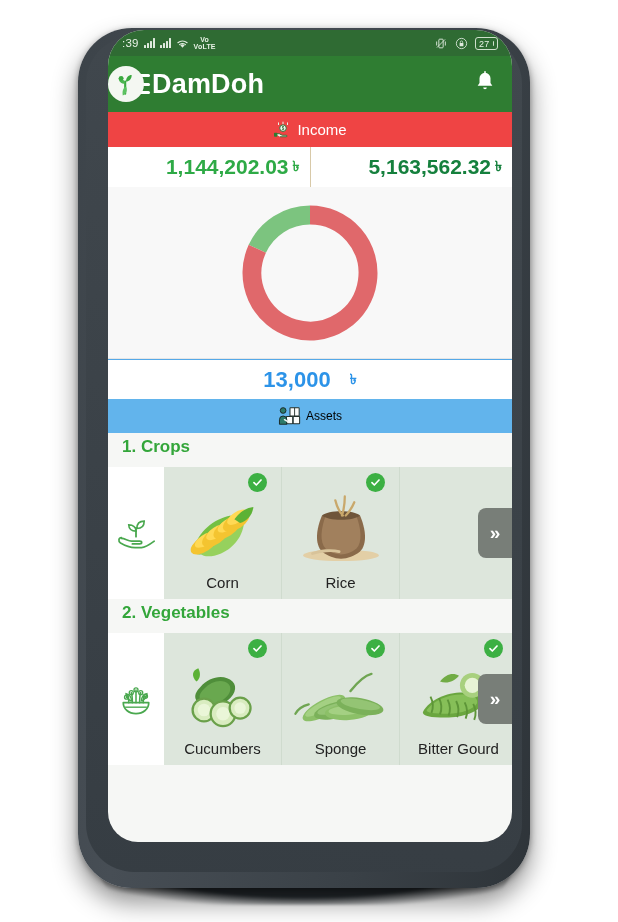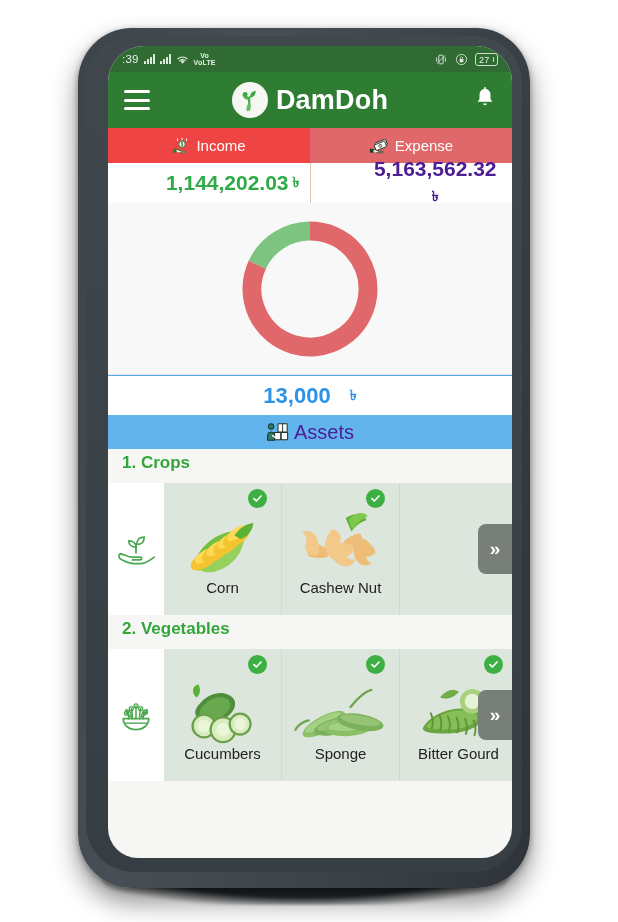--- a/index.html
+++ b/index.html
@@ -31,21 +31,21 @@
     position: absolute;
     left: 86px; top: 36px;
     width: 436px; height: 836px;
     border-radius: 48px;
     background: linear-gradient(190deg,#41484e 0%, #363d43 100%);
   }
 
   
   #screen {
     position: absolute;
-    left: 108px; top: 46px;
+    left: 108px; top: 30px;
     width: 404px; height: 812px;
     background: #f6f7f5;
     border-radius: 36px 36px 30px 30px;
     overflow: hidden;
   }
 
   
   #statusbar {
     height: 26px;
     background: #2f6b33;
@@ -77,42 +77,42 @@
     height: 56px;
     background: #2f7d32;
     display: flex; align-items: center;
     padding: 0 16px;
     position: relative;
   }
   #hamburger { width:26px; height:20px; display:flex; flex-direction:column; justify-content:space-between; cursor:pointer; }
   #hamburger span { display:block; height:3px; background:#fff; border-radius:2px; }
   #brand {
     position:absolute; left:0; right:0;
-    display:flex; align-items:center; justify-content:center; gap:8px;
+    display:flex; align-items:center; justify-content:flex-start; gap:8px;
     pointer-events:none;
   }
   #logo-mark {
     width:36px;height:36px;border-radius:50%;
     background:#f4f7f2;
     display:flex;align-items:center;justify-content:center;
   }
   #brand-text { color:#fff; font-size:27px; font-weight:bold; letter-spacing:.2px; }
   #bell { margin-left:auto; z-index:2; cursor:pointer; }
 
   
   #ie-tabs { display:flex; }
   .ie-tab { flex:1; height:35px; display:flex; align-items:center; justify-content:center; gap:4px;
             color:#fff; font-size:15px; }
   .ie-tab.income { background:#ef4444; }
   .ie-tab.expense { background:#e0686b; }
   #ie-values { display:flex; background:#fff; }
   .ie-val { flex:1; height:40px; display:flex; align-items:center; justify-content:center; gap:4px;
             font-size:21px; font-weight:bold;padding-left:48px; }
   .ie-val.income { color:#2eaa46; border-right:1px solid #d8c9a8; }
-  .ie-val.expense { color:#4c1d95;flex-direction:column; }
+  .ie-val.expense { color:#15803d; }
   .ie-val .cur { font-size:14px; }
 
   
   #donut-wrap {
     background:#f8f8f8; height:172px;
     display:flex; align-items:center; justify-content:center;
     border-bottom:1px solid #e6e6e6;
   }
 
   
@@ -121,21 +121,21 @@
     display:flex;align-items:center;justify-content:center;gap:19px;
     border-top:1px solid #55a9e8;
     color:#2c93e8; font-size:22px; font-weight:bold;
   }
   #balance-row .cur { font-size:14px; }
 
   
   #assets-bar {
     height:34px; background:#62b4ec;
     display:flex; align-items:center; justify-content:center; gap:4px;
-    color:#4c1d95; font-size:20px;
+    color:#000000; font-size:12px;
   }
 
   
   .section-title {
     background:#f6f7f5;
     padding:4px 14px 10px 14px;
     color:#33a63a; font-size:17px; font-weight:bold;
   }
   .cat-row { display:flex; background:#fff; position:relative; }
   .cat-icon-col {
@@ -148,21 +148,21 @@
     display:flex; position:relative; overflow:hidden;
     height:132px;
   }
   .cat-item {
     width:118px; min-width:118px;
     display:flex; flex-direction:column; align-items:center; justify-content:flex-start;
     position:relative; padding-top:6px;
     border-right:1px solid #cfdbce;
   }
   .cat-thumb { width:96px; height:76px; position:relative; margin-top:14px; }
-  .cat-label { font-size:15px; color:#222; margin-top:0; white-space:nowrap; }
+  .cat-label { font-size:15px; color:#222; margin-top:11px; white-space:nowrap; }
   .check-badge {
     position:absolute; top:6px; right:14px;
     width:19px;height:19px;border-radius:50%;
     background:#3cb043; display:flex; align-items:center; justify-content:center;
     z-index:3;
   }
   .next-btn {
     position:absolute; right:0; top:50%; transform:translateY(-50%);
     width:34px; height:50px;
     background:#787e78;
@@ -248,32 +248,20 @@
   <div id="ie-tabs">
     <div class="ie-tab income">
       <svg width="20" height="18" viewBox="0 0 26 24">
         <path d="M7 2.5v2M13 1.5v2M19 2.5v2" stroke="#e9f5e9" stroke-width="1.4" stroke-linecap="round"></path>
         <circle cx="13" cy="9.5" r="4.4" fill="#f4f9f2" stroke="#2a6b2d" stroke-width="1.3"></circle>
         <text x="13" y="12.3" font-size="6" text-anchor="middle" fill="#2a6b2d" font-family="Liberation Sans, sans-serif" font-weight="bold">$</text>
         <path d="M2 17h6l4 2h5c2 0 2 2 0 2H9" fill="#f7fbf6" stroke="#2a6b2d" stroke-width="1.2" stroke-linejoin="round"></path>
         <rect x="1" y="15.5" width="4.5" height="5.5" rx="1" fill="#2f7d32"></rect>
       </svg>
       <span>Income</span>
-    </div>
-    <div class="ie-tab expense">
-      <svg width="22" height="18" viewBox="0 0 28 24">
-        <g transform="rotate(-22 14 12)">
-          <rect x="9" y="6" width="15" height="8" rx="1" fill="#f2f6f1" stroke="#1f2a20" stroke-width="1.1"></rect>
-          <rect x="7" y="8" width="15" height="8" rx="1" fill="#fbfdfa" stroke="#1f2a20" stroke-width="1.1"></rect>
-          <circle cx="14.5" cy="12" r="2" fill="#cfe0cd" stroke="#1f2a20" stroke-width=".9"></circle>
-        </g>
-        <path d="M2 17h6l4 2h5c2 0 2 2 0 2H9" fill="#f7fbf6" stroke="#1f2a20" stroke-width="1.1" stroke-linejoin="round"></path>
-        <rect x="0.5" y="15.5" width="4.5" height="5.5" rx="1" fill="#16421a"></rect>
-      </svg>
-      <span>Expense</span>
     </div>
   </div>
 
   <div id="ie-values">
     <div class="ie-val income">
       <span>1,144,202.03</span>
       <span class="cur">৳</span>
     </div>
     <div class="ie-val expense">
       <span>5,163,562.32</span>
@@ -335,37 +323,33 @@
               </svg></div>
             <div class="check-badge">
               <svg width="11" height="11" viewBox="0 0 14 14">
                 <path d="M2.5 7.2l3 3 6-6.4" stroke="#fff" stroke-width="2.1" fill="none" stroke-linecap="round" stroke-linejoin="round"></path>
               </svg>
             </div>
             <div class="cat-label">Corn</div>
           </div>
           <div class="cat-item">
             <div class="cat-thumb"><svg viewBox="0 0 100 80" width="96" height="76">
-                <path d="M55 16c8-6 18-6 22 2-6 2-12 6-16 12z" fill="#5cb235"></path>
-                <path d="M58 18c6-8 16-10 20-4-6 3-12 8-16 14z" fill="#7ec94d"></path>
-                <path d="M15 54c0-9 8-13 14-9 5 3 9 2 12-2 3 7-2 15-12 15-8 0-14-1-14-4z" fill="#eebd77" transform="rotate(0 28 54)"></path>
-                <path d="M35 60c0-9 8-13 14-9 5 3 9 2 12-2 3 7-2 15-12 15-8 0-14-1-14-4z" fill="#f3c98a" transform="rotate(37 48 60)"></path>
-                <path d="M55 54c0-9 8-13 14-9 5 3 9 2 12-2 3 7-2 15-12 15-8 0-14-1-14-4z" fill="#eebd77" transform="rotate(74 68 54)"></path>
-                <path d="M25 40c0-9 8-13 14-9 5 3 9 2 12-2 3 7-2 15-12 15-8 0-14-1-14-4z" fill="#f3c98a" transform="rotate(111 38 40)"></path>
-                <path d="M47 40c0-9 8-13 14-9 5 3 9 2 12-2 3 7-2 15-12 15-8 0-14-1-14-4z" fill="#eebd77" transform="rotate(148 60 40)"></path>
-                <path d="M37 46c0-9 8-13 14-9 5 3 9 2 12-2 3 7-2 15-12 15-8 0-14-1-14-4z" fill="#f3c98a" transform="rotate(185 50 46)"></path>
-                <path d="M63 44c0-9 8-13 14-9 5 3 9 2 12-2 3 7-2 15-12 15-8 0-14-1-14-4z" fill="#eebd77" transform="rotate(222 76 44)"></path>
-                <path d="M9 42c0-9 8-13 14-9 5 3 9 2 12-2 3 7-2 15-12 15-8 0-14-1-14-4z" fill="#f3c98a" transform="rotate(259 22 42)"></path>
+                <ellipse cx="50" cy="72" rx="40" ry="6" fill="#e3cfa6"></ellipse>
+                <path d="M30 30c-6 14-8 30 0 38 12 10 28 10 40 0 8-8 6-24 0-38z" fill="#8a6a4a"></path>
+                <path d="M34 30c-5 13-7 28 0 35 10 8 22 8 32 0 7-7 5-22 0-35z" fill="#a1805d"></path>
+                <path d="M30 30c6-6 34-6 40 0-6 6-34 6-40 0z" fill="#6f553a"></path>
+                <path d="M44 14c2 8 4 12 8 16M54 10c0 9-1 14-3 20M64 16c-3 7-6 11-9 14" stroke="#c9a86b" stroke-width="2.4" fill="none" stroke-linecap="round"></path>
+                <path d="M20 70c8-3 20-4 28-2" stroke="#d8c39a" stroke-width="3" fill="none" stroke-linecap="round"></path>
               </svg></div>
             <div class="check-badge">
               <svg width="11" height="11" viewBox="0 0 14 14">
                 <path d="M2.5 7.2l3 3 6-6.4" stroke="#fff" stroke-width="2.1" fill="none" stroke-linecap="round" stroke-linejoin="round"></path>
               </svg>
             </div>
-            <div class="cat-label">Cashew Nut</div>
+            <div class="cat-label">Rice</div>
           </div>
           <div class="next-btn">»</div>
         </div>
       </div>
       <div class="section-title">2. Vegetables</div>
       <div class="cat-row">
         <div class="cat-icon-col">
           <svg viewBox="0 0 44 44" width="40" height="40">
             <path d="M8 26h28c0 7-6 12-14 12S8 33 8 26z" fill="none" stroke="#4aa84f" stroke-width="1.9" stroke-linejoin="round"></path>
             <path d="M10 31h24" stroke="#4aa84f" stroke-width="1.5" fill="none"></path>

